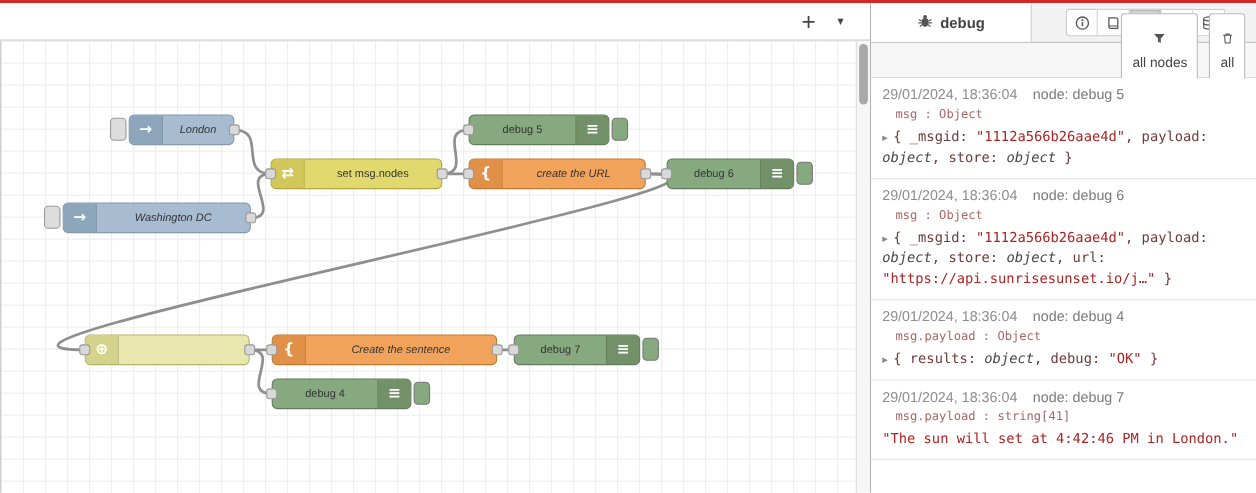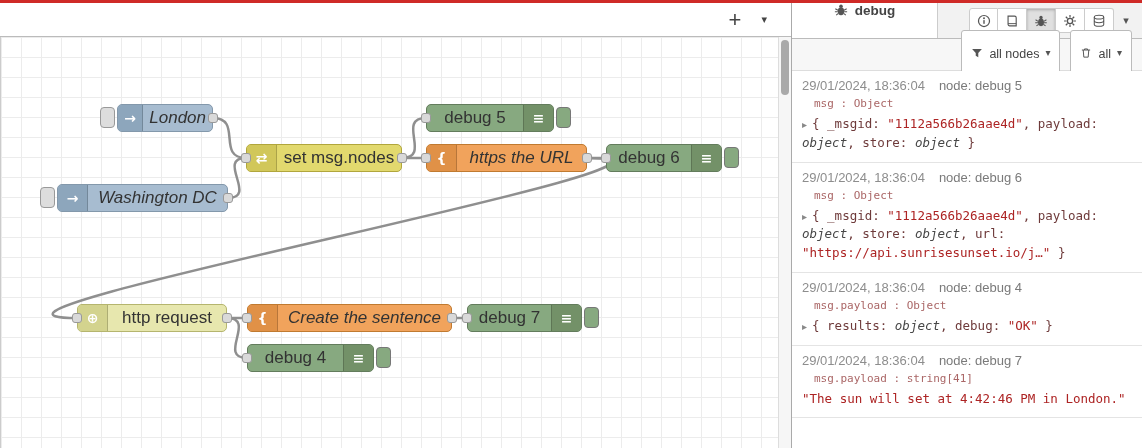--- a/index.html
+++ b/index.html
@@ -20,56 +20,56 @@
             background-size:20px 20px; overflow:hidden; }
   .wires { position:absolute; left:0; top:0; width:778px; height:411px; }
   .wires path { stroke:#8f8f8f; stroke-width:2.5; fill:none; }
   .vscroll { position:absolute; right:0; top:34px; bottom:0; width:13px; background:#f6f6f6; border-left:1px solid #ddd; }
   .vscroll .thumb { position:absolute; top:3px; left:2px; width:8px; height:55px; background:#a9a9a9; border-radius:4px; }
 
   
   .node { position:absolute; height:28px; display:flex; align-items:stretch;
           border:1px solid #888; border-radius:5px; cursor:pointer; }
   .node .nlabel { flex:1; display:flex; align-items:center; justify-content:center;
-                  font-size:17px; color:#333; white-space:nowrap; padding:0 6px; }
+                  font-size:10px; color:#333; white-space:nowrap; padding:0 6px; }
   .node.italic .nlabel { font-style:italic; }
   .nicon { width:30px; display:flex; align-items:center; justify-content:center;
            color:#fff; font-weight:bold; font-size:14px; font-family:"DejaVu Sans",sans-serif; }
   .nicon.left  { border-right:1px solid rgba(0,0,0,.18); border-radius:4px 0 0 4px; }
   .nicon.right { border-left:1px solid rgba(0,0,0,.18); border-radius:0 4px 4px 0; }
   .port { position:absolute; width:10px; height:10px; background:#d9d9d9; border:1px solid #999;
           border-radius:3px; top:8px; }
   .port.in  { left:-6px; }
   .port.out { right:-6px; }
   .inj-btn { position:absolute; left:-18px; top:2px; width:15px; height:21px;
              background:#ddd; border:1px solid #999; border-radius:4px; cursor:pointer; }
   .dbg-btn { position:absolute; right:-18px; top:2px; width:15px; height:21px;
              border:1px solid #777; border-radius:4px; cursor:pointer; }
 
   
   .sidebar { position:absolute; left:791px; top:3px; width:351px; height:445px;
              border-left:1px solid #aaa; background:#fff; display:flex; flex-direction:column; }
   .tabbar { display:flex; align-items:stretch; height:36px; background:#f2f2f2; border-bottom:1px solid #bbb; }
-  .tab { width:146px; display:flex; align-items:flex-start; justify-content:center; gap:7px;
+  .tab { width:146px; display:flex; align-items:center; justify-content:center; gap:7px;
          background:#fff; border-right:1px solid #ccc; font-weight:bold; font-size:13.5px; color:#444; cursor:pointer; }
   .tab svg { width:14px; height:14px; }
   .tools { margin-left:auto; display:flex; align-items:center; padding-right:4px; }
   .tools button { width:29px; height:25px; border:1px solid #ccc; border-left:none; background:#fff;
                   color:#555; display:flex; align-items:center; justify-content:center; cursor:pointer; }
   .tools button:first-child { border-left:1px solid #ccc; border-radius:3px 0 0 3px; }
   .tools button.last-seg { border-radius:0 3px 3px 0; }
   .tools button.active { background:#e0e0e0; box-shadow:inset 0 1px 3px rgba(0,0,0,.25); }
   .tools button svg { width:14px; height:14px; }
   .tools .caret-btn { border:none; background:transparent; width:24px; font-size:11px; color:#555; }
 
   .filterbar { height:32px; background:#f7f7f7; border-bottom:1px solid #ddd;
                display:flex; align-items:center; justify-content:flex-end; gap:10px; padding:0 10px; }
-  .filterbar button { display:flex; align-items:flex-start; gap:6px; background:#fff; border:1px solid #bbb;
+  .filterbar button { display:flex; align-items:center; gap:6px; background:#fff; border:1px solid #bbb;
                       border-radius:3px; padding:16px 9px; font-size:12.5px; color:#444; cursor:pointer;
-                      font-family:"Liberation Sans","DejaVu Sans",sans-serif; }
+                      font-family:"Liberation Sans","DejaVu Sans",sans-serif;flex-direction:column; }
   .filterbar button svg { width:12px; height:12px; }
   .filterbar .caret { font-size:10px; color:#555; }
 
   .messages { flex:1; overflow:hidden; background:#fff; }
   .msg { padding:7px 10px 9px; border-bottom:1px solid #e4e4e4; }
   .msg-meta { font-size:13px; color:#8d8d8d; }
   .msg-meta .nd { margin-left:14px; color:#7a7a7a; }
   .msg-prop { font-family:"DejaVu Sans Mono","Liberation Mono",monospace; font-size:11px; color:#aa6666; margin-top:4px;margin-left:12px; }
   .msg-body { font-family:"DejaVu Sans Mono","Liberation Mono",monospace; font-size:12.5px;
               margin-top:5px; line-height:1.5; overflow-wrap:anywhere; }
@@ -121,33 +121,32 @@
           <div class="port out"></div>
         </div>
         <div class="node" style="left: 425px; top: 67px; width: 128px; background: rgb(135, 169, 128); border-color: rgb(99, 124, 92);">
           <div class="nlabel">debug 5</div>
           <div class="nicon right" style="background: rgb(115, 145, 104);">≡</div>
           <div class="port in"></div>
           <div class="dbg-btn" style="background: rgb(135, 169, 128);"></div>
         </div>
         <div class="node italic" style="left: 425px; top: 107px; width: 161px; background: rgb(241, 163, 92); border-color: rgb(192, 122, 48);">
           <div class="nicon left" style="background: rgb(224, 145, 71);">{</div>
-          <div class="nlabel">https the URL</div>
+          <div class="nlabel">create the URL</div>
           <div class="port in"></div>
           <div class="port out"></div>
         </div>
         <div class="node" style="left: 605px; top: 107px; width: 116px; background: rgb(135, 169, 128); border-color: rgb(99, 124, 92);">
           <div class="nlabel">debug 6</div>
           <div class="nicon right" style="background: rgb(115, 145, 104);">≡</div>
           <div class="port in"></div>
           <div class="dbg-btn" style="background: rgb(135, 169, 128);"></div>
         </div>
         <div class="node" style="left: 76px; top: 267px; width: 150px; background: rgb(231, 231, 174); border-color: rgb(181, 181, 110);">
           <div class="nicon left" style="background: rgb(211, 211, 142);">⊕</div>
-          <div class="nlabel">http request</div>
           <div class="port in"></div>
           <div class="port out"></div>
         </div>
         <div class="node italic" style="left: 246px; top: 267px; width: 205px; background: rgb(241, 163, 92); border-color: rgb(192, 122, 48);">
           <div class="nicon left" style="background: rgb(224, 145, 71);">{</div>
           <div class="nlabel">Create the sentence</div>
           <div class="port in"></div>
           <div class="port out"></div>
         </div>
         <div class="node" style="left: 466px; top: 267px; width: 115px; background: rgb(135, 169, 128); border-color: rgb(99, 124, 92);">

